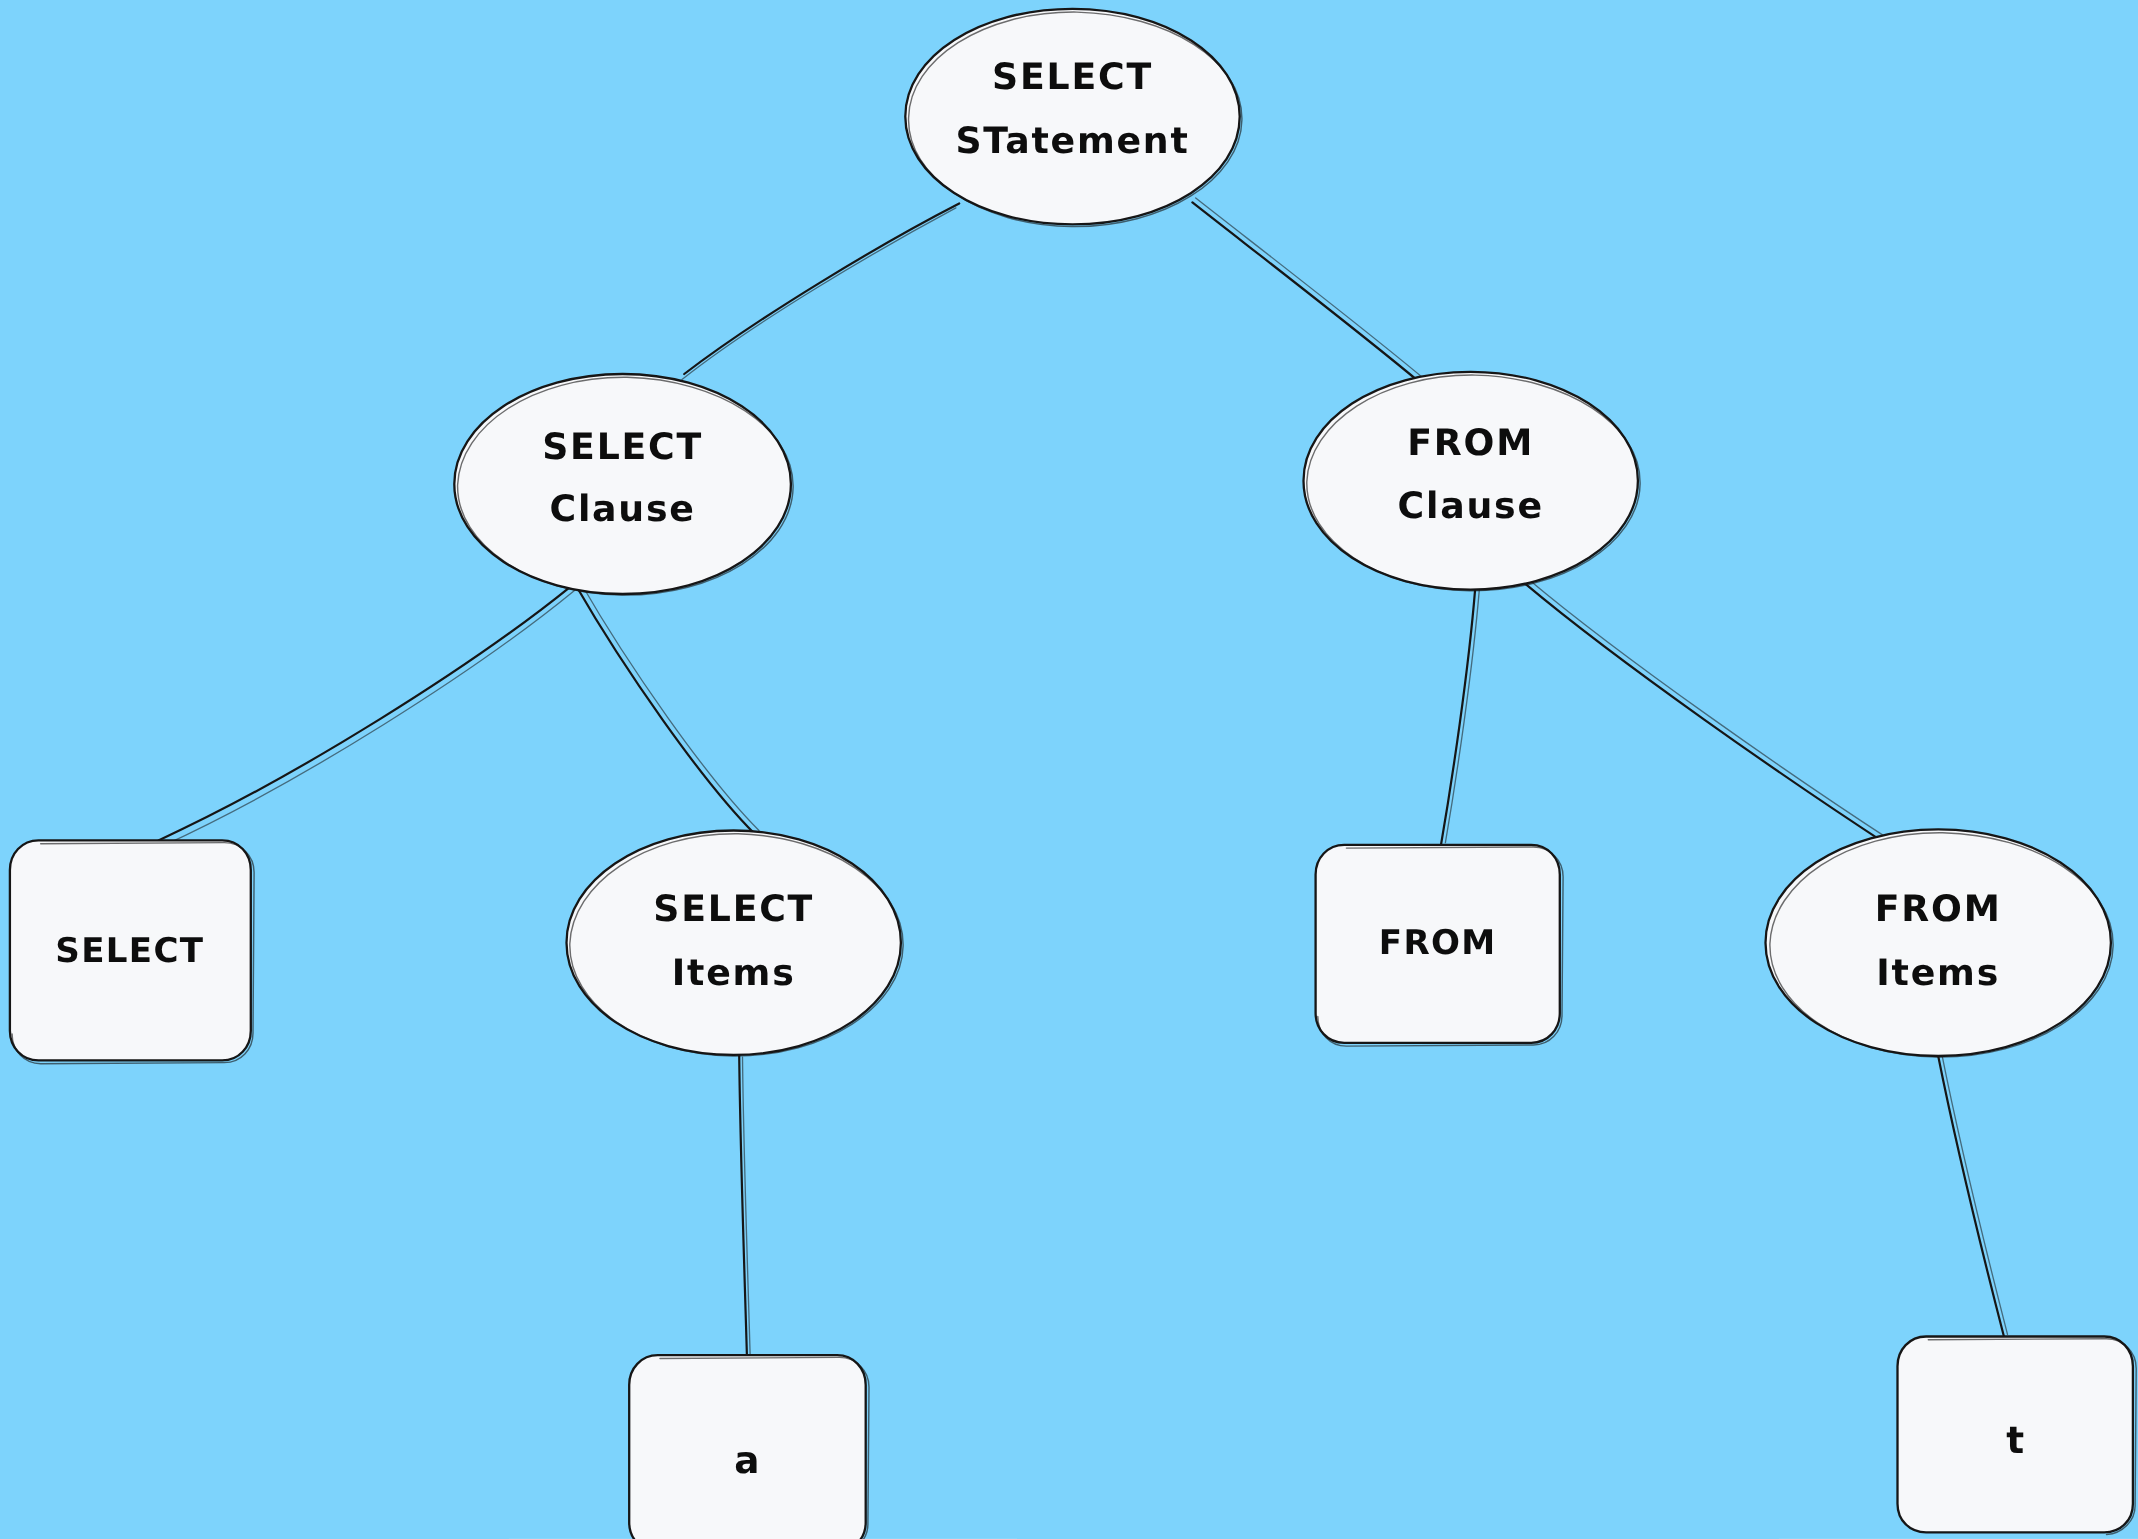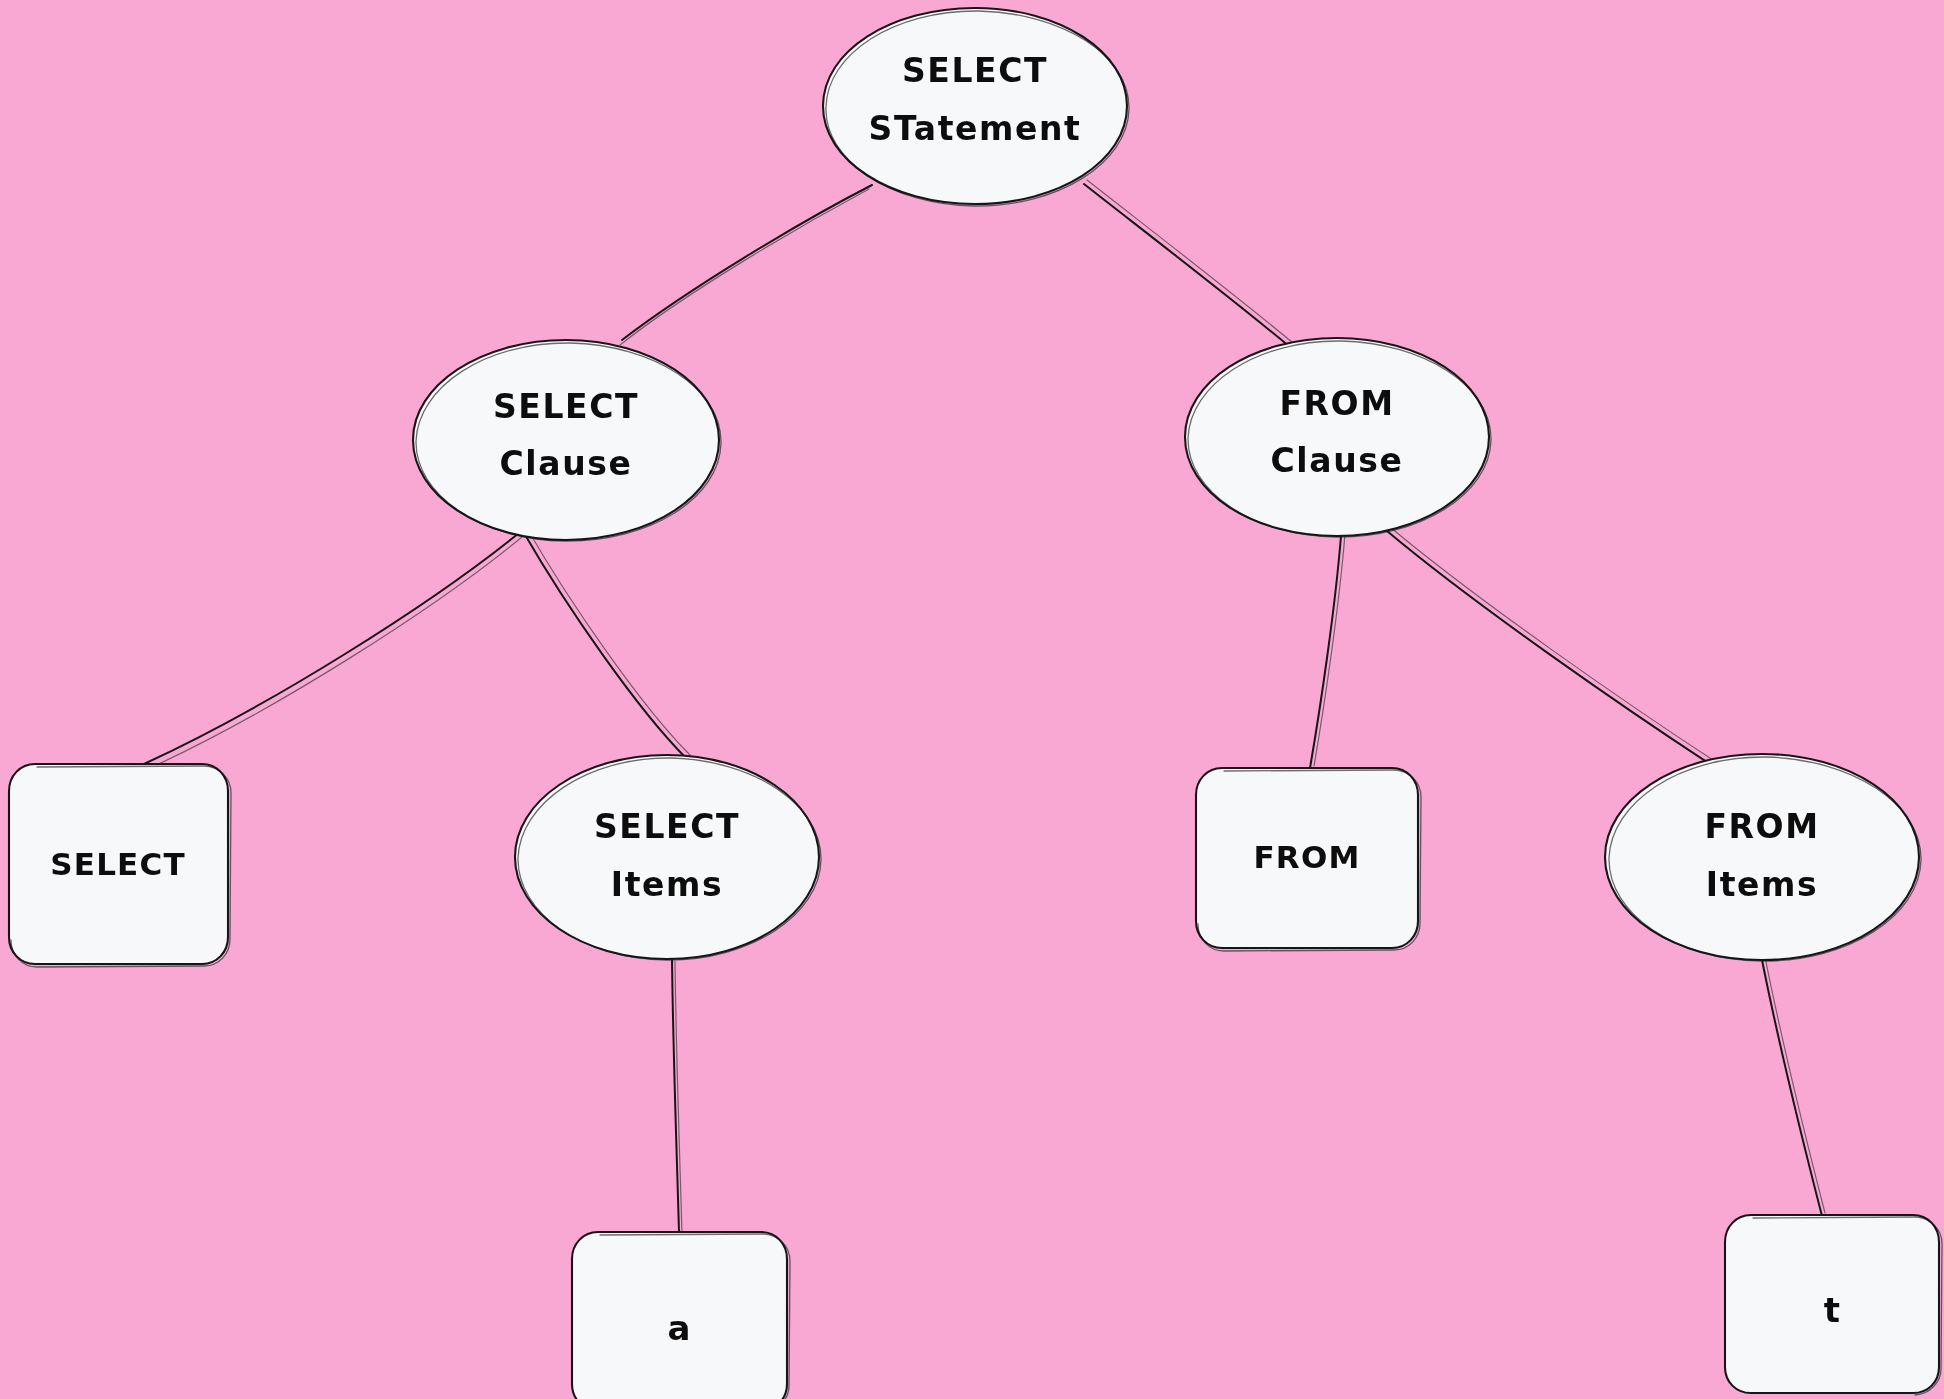--- a/index.html
+++ b/index.html
@@ -11,21 +11,21 @@
   body {
     width: 1944px;
     height: 1399px;
     overflow: hidden;
     font-family: "DejaVu Sans", sans-serif;
   }
   #diagram-root {
     position: relative;
     width: 1944px;
     height: 1399px;
-    background: #f9a8d4;
+    background: #7dd3fc;
   }
   svg#tree-svg {
     position: absolute;
     top: 0;
     left: 0;
     width: 1944px;
     height: 1399px;
     display: block;
   }
   .node-shape {

